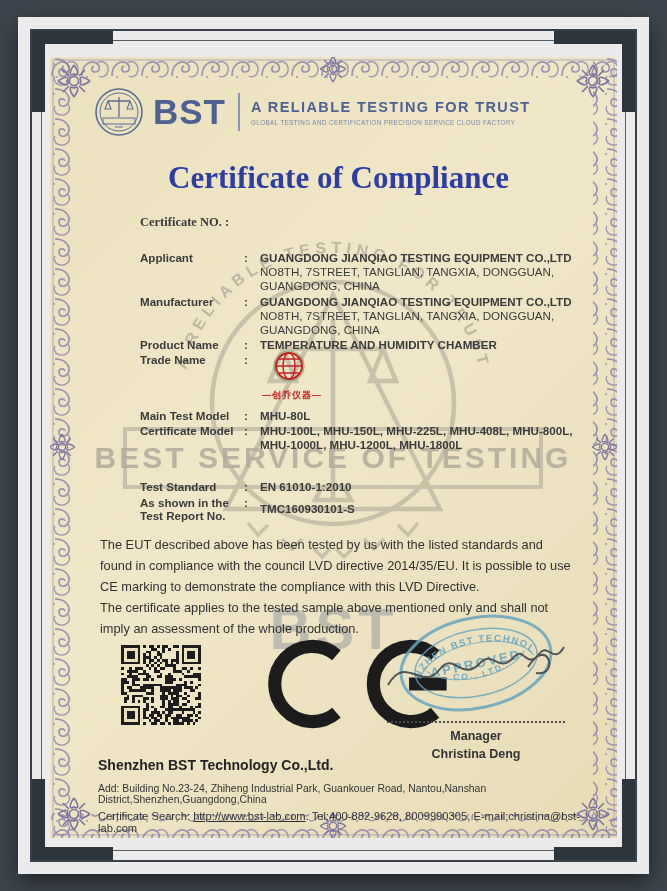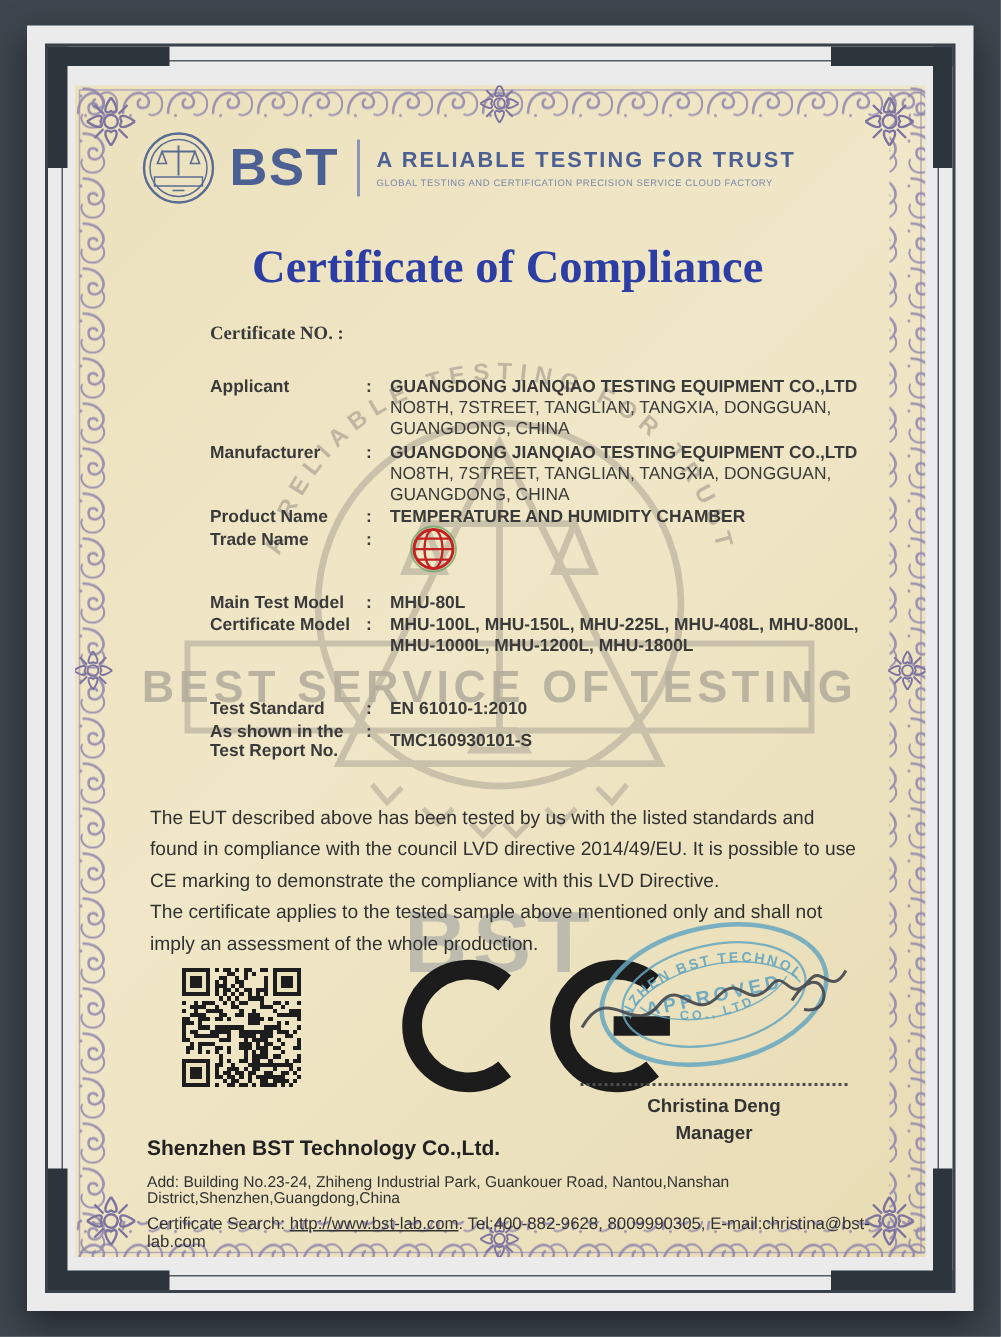--- a/index.html
+++ b/index.html
@@ -192,20 +192,21 @@
         <div class="frow">
           <div class="flabel">Trade Name</div>
           <div class="fcolon">:</div>
           <div class="fvalue trade-logo">
             <svg width="34" height="34" viewBox="0 0 34 34" style="margin-left:12px;">
               <circle cx="17" cy="17" r="15" fill="none" stroke="#5aa05a" stroke-width="1.2" opacity=".7"></circle>
               <circle cx="17" cy="17" r="13" fill="none" stroke="#c32222" stroke-width="2"></circle>
               <ellipse cx="17" cy="17" rx="6" ry="13" fill="none" stroke="#c32222" stroke-width="1.5"></ellipse>
               <path d="M4,17 H30 M6,10 H28 M6,24 H28" stroke="#c32222" stroke-width="1.5" fill="none"></path>
             </svg>
+            <div class="trade-cn">—创乔仪器—</div>
           </div>
         </div>
         <div class="gap6"></div>
         <div class="frow">
           <div class="flabel">Main Test Model</div>
           <div class="fcolon">:</div>
           <div class="fvalue b">MHU-80L</div>
         </div>
         <div class="frow">
           <div class="flabel">Certificate Model</div>
@@ -225,21 +226,21 @@
           <div class="flabel rep-label">
             <div>As shown in the</div>
             <div>Test Report No.</div>
           </div>
           <div class="fcolon">:</div>
           <div class="fvalue rep-val">TMC160930101-S</div>
         </div>
       </div>
 
       <div class="para">
-        <p>The EUT described above has been tested by us with the listed standards and found in compliance with the council LVD directive 2014/49/EU. It is possible to use CE marking to demonstrate the compliance with this LVD Directive.</p>
+        <p>The EUT described above has been tested by us with the listed standards and found in compliance with the council LVD directive 2014/35/EU. It is possible to use CE marking to demonstrate the compliance with this LVD Directive.</p>
         <p>The certificate applies to the tested sample above mentioned only and shall not imply an assessment of the whole production.</p>
       </div>
 
       <div class="qr">
         <svg id="qrsvg" width="80" height="80" viewBox="0 0 29 29" shape-rendering="crispEdges">
             <rect x="8" y="0" width="1" height="1" fill="#1d1d1d"></rect>
             <rect x="10" y="0" width="1" height="1" fill="#1d1d1d"></rect>
             <rect x="11" y="0" width="1" height="1" fill="#1d1d1d"></rect>
             <rect x="13" y="0" width="1" height="1" fill="#1d1d1d"></rect>
             <rect x="15" y="0" width="1" height="1" fill="#1d1d1d"></rect>
@@ -595,22 +596,22 @@
               <textPath href="#stTop" startOffset="50%" text-anchor="middle">SHENZHEN BST TECHNOLOGY</textPath>
             </text>
             <text font-size="8.5" font-weight="bold" letter-spacing="2" fill="#66a6c0" opacity=".9">
               <textPath href="#stBot" startOffset="50%" text-anchor="middle">CO., LTD</textPath>
             </text>
             <text x="98" y="63" text-anchor="middle" font-size="13" font-weight="bold" letter-spacing="2.5" fill="#66a6c0" opacity=".9">APPROVED</text>
           </g>
           <path d="M10,80 C28,48 44,88 62,64 C76,46 84,78 102,58 C116,44 120,70 136,52 C146,40 148,66 162,48 C170,38 176,60 186,42 M150,62 C170,30 182,72 158,68" stroke="#41464d" stroke-width="2" fill="none" opacity=".9"></path>
         </svg>
         <div class="dotline"></div>
+        <div class="signame">Manager</div>
         <div class="signame">Christina Deng</div>
-        <div class="signame">Manager</div>
       </div>
 
       <div class="foot">
         <div class="foot-co">Shenzhen BST Technology Co.,Ltd.</div>
         <div class="foot-add">Add: Building No.23-24, Zhiheng Industrial Park, Guankouer Road, Nantou,Nanshan District,Shenzhen,Guangdong,China</div>
         <div class="foot-search">
           <span>Certificate Search:</span>
           <a href="#">http://www.bst-lab.com</a><span>.   Tel:400-882-9628, 8009990305, E-mail:christina@bst-lab.com</span>
         </div>
       </div>

